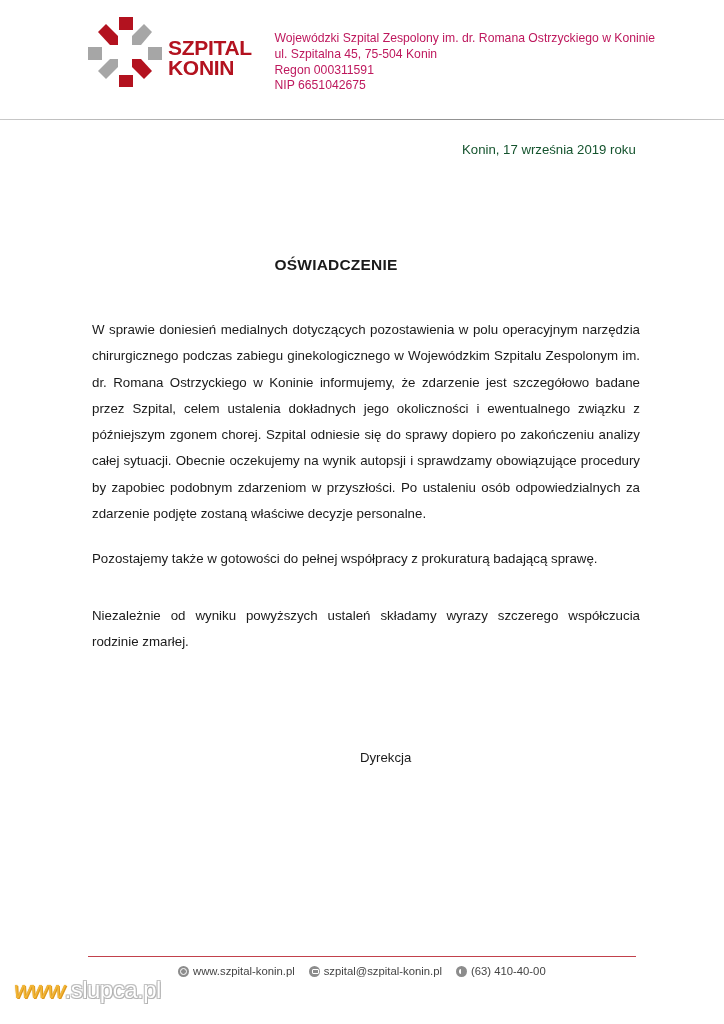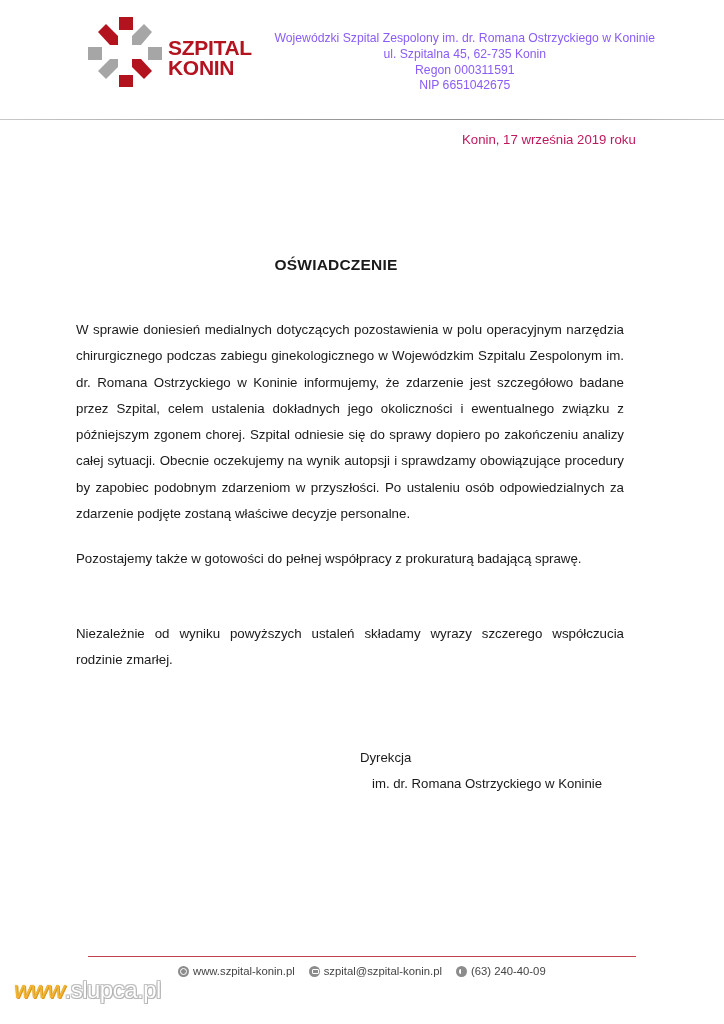--- a/index.html
+++ b/index.html
@@ -2,32 +2,32 @@
 <html><head>
   <meta charset="utf-8">
   <style>
     html, body { margin: 0; padding: 0; background: #ffffff; }
     body { width: 724px; height: 1024px; position: relative; overflow: hidden;
            font-family: "Liberation Sans", sans-serif; color: #1a1a1a; }
     .logo { position: absolute; left: 86px; top: 14px; width: 160px; height: 74px; }
     .logo svg { position: absolute; left: 0; top: 0; }
     .logo-text { position: absolute; left: 82px; top: 24px; color: #b3121f;
                  font-weight: bold; font-size: 21px; line-height: 20px; letter-spacing: -0.3px; }
-    .header-info { position: absolute; right: 69px; top: 31px; text-align: center;
-                   color: #8b5cf6; font-size: 12.2px; line-height: 15.8px; }
+    .header-info { position: absolute; right: 69px; top: 31px; text-align: left;
+                   color: #be185d; font-size: 12.2px; line-height: 15.8px; }
     .header-rule { position: absolute; left: 0; top: 119px; width: 724px; height: 1px;
                    background: linear-gradient(to right, #c9c9c9, #9a9a9a 40%, #8f8f8f 70%, #c9c9c9); }
-    .date { position: absolute; left: 462px; top: 132px; font-size: 13.2px; color: #be185d; }
+    .date { position: absolute; left: 462px; top: 142px; font-size: 13.2px; color: #14532d; }
     .title { position: absolute; left: 0; width: 672px; top: 256px; text-align: center;
              font-weight: bold; font-size: 15.5px; letter-spacing: 0.2px; }
-    .body { position: absolute; left: 76px; width: 548px; top: 317px;
+    .body { position: absolute; left: 92px; width: 548px; top: 317px;
             font-size: 13.3px; line-height: 26.3px; text-align: justify; }
     .body p { margin: 0; }
     .body p.p2 { margin-top: 19px; }
-    .body p.p3 { margin-top: 48px; }
+    .body p.p3 { margin-top: 30px; }
     .signature { position: absolute; left: 360px; width: 264px; top: 745px;
                  font-size: 13.2px; line-height: 26px; }
     .signature div:nth-child(2) { padding-left: 12px; }
     .footer-rule { position: absolute; left: 88px; top: 956px; width: 548px; height: 1px; background: #b3121f; opacity: 0.8; }
     .footer { position: absolute; left: 178px; top: 965px; font-size: 11.3px; color: #444;
               display: flex; align-items: center; gap: 14px; white-space: nowrap; }
     .footer .item { display: flex; align-items: center; gap: 4px; }
     .ficon { width: 11px; height: 11px; border-radius: 50%; background: #8c8c8c; display: inline-block;
              position: relative; }
     .ficon.mail::after { content: ""; position: absolute; left: 3px; top: 3px; width: 5px; height: 3px;
@@ -64,54 +64,53 @@
     <polygon points="66,57 58,65 46,53 46,45 55,45" fill="#b3121f"></polygon>
   </svg>
   <div class="logo-text">
     <div>SZPITAL</div>
     <div>KONIN</div>
   </div>
 </div>
 
 <div class="header-info">
   <div>Wojewódzki Szpital Zespolony im. dr. Romana Ostrzyckiego w Koninie</div>
-  <div>ul. Szpitalna 45, 62-735 Konin</div>
+  <div>ul. Szpitalna 45, 75-504 Konin</div>
   <div>Regon 000311591</div>
   <div>NIP 6651042675</div>
 </div>
 
 <div class="header-rule"></div>
 
 <div class="date">Konin, 17 września 2019 roku</div>
 
 <div class="title">OŚWIADCZENIE</div>
 
 <div class="body">
   <p class="p1">W sprawie doniesień medialnych dotyczących pozostawienia w polu operacyjnym narzędzia chirurgicznego podczas zabiegu ginekologicznego w Wojewódzkim Szpitalu Zespolonym im. dr. Romana Ostrzyckiego w Koninie informujemy, że zdarzenie jest szczegółowo badane przez Szpital, celem ustalenia dokładnych jego okoliczności i ewentualnego związku z późniejszym zgonem chorej. Szpital odniesie się do sprawy dopiero po zakończeniu analizy całej sytuacji. Obecnie oczekujemy na wynik autopsji i sprawdzamy obowiązujące procedury by zapobiec podobnym zdarzeniom w przyszłości. Po ustaleniu osób odpowiedzialnych za zdarzenie podjęte zostaną właściwe decyzje personalne.</p>
   <p class="p2">Pozostajemy także w gotowości do pełnej współpracy z prokuraturą badającą sprawę.</p>
   <p class="p3">Niezależnie od wyniku powyższych ustaleń składamy wyrazy szczerego współczucia rodzinie zmarłej.</p>
 </div>
 
 <div class="signature">
   <div>Dyrekcja</div>
-  <div>im. dr. Romana Ostrzyckiego w Koninie</div>
 </div>
 
 <div class="footer-rule"></div>
 
 <div class="footer">
   <span class="item">
     <span class="ficon web"></span>
     <span>www.szpital-konin.pl</span>
   </span>
   <span class="item">
     <span class="ficon mail"></span>
     <span>szpital@szpital-konin.pl</span>
   </span>
   <span class="item">
     <span class="ficon phone"></span>
-    <span>(63) 240-40-09</span>
+    <span>(63) 410-40-00</span>
   </span>
 </div>
 
 <div class="watermark">
   <span class="www">www</span><span>.slupca.pl</span>
 </div>
 
 </body></html>

